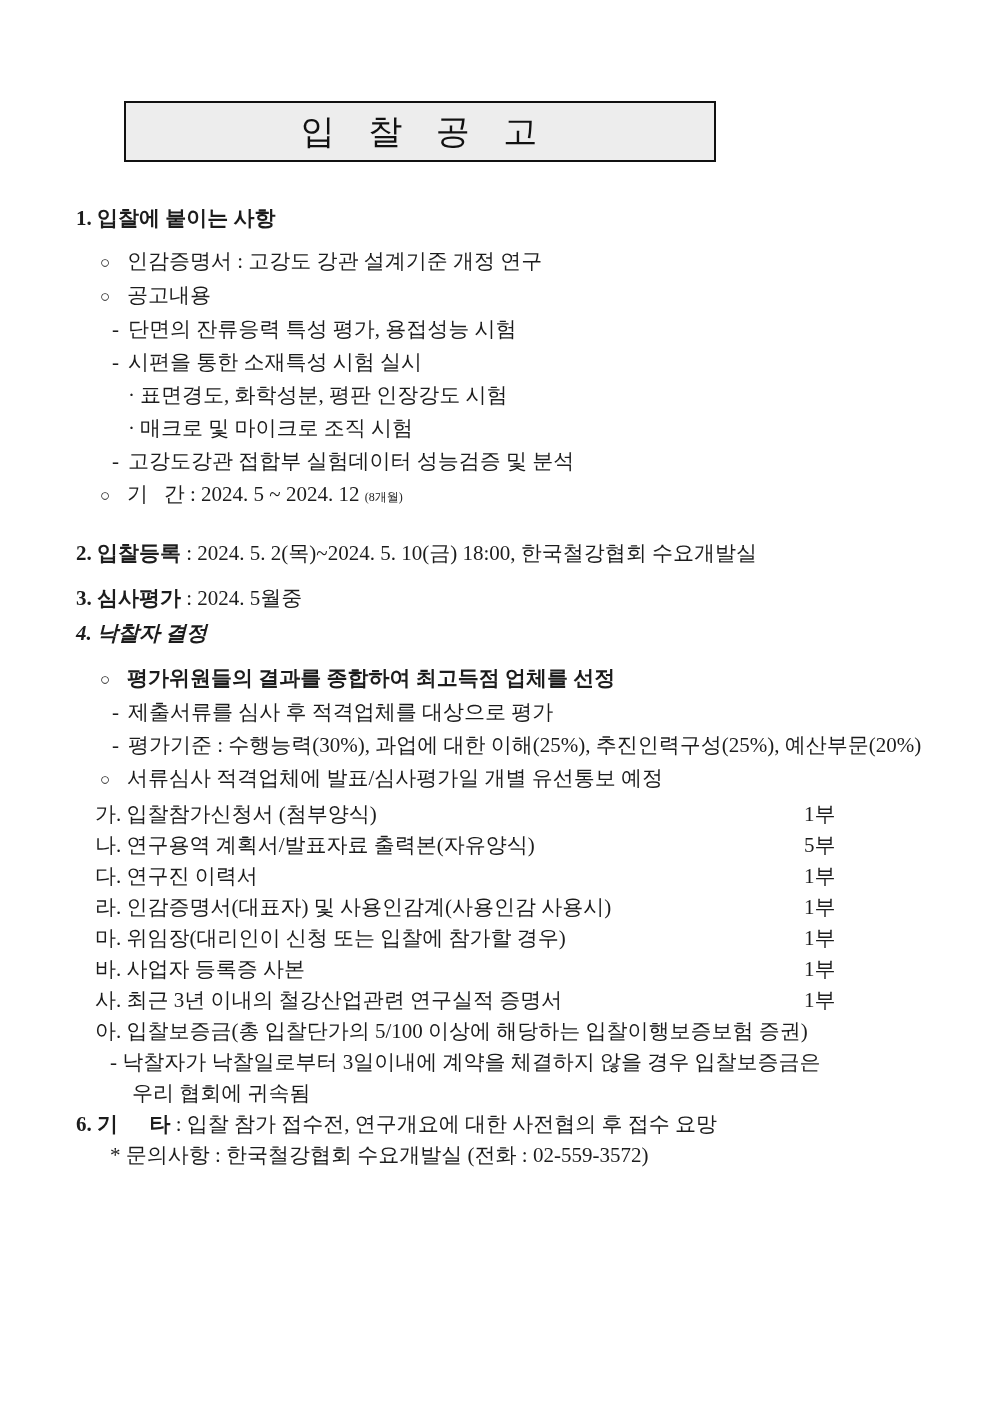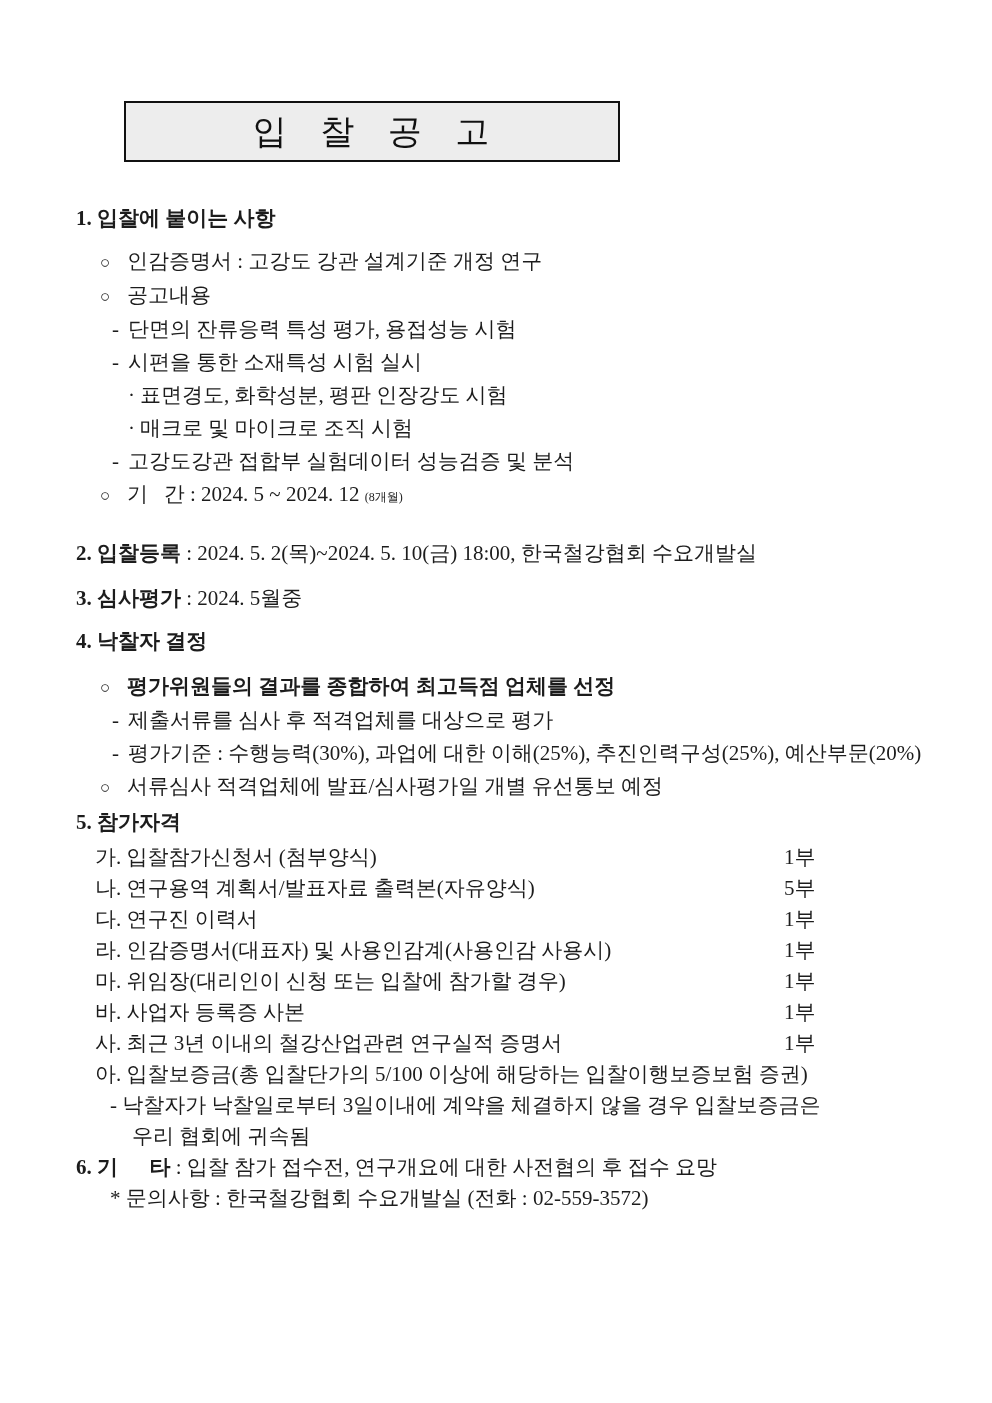--- a/index.html
+++ b/index.html
@@ -8,21 +8,21 @@
     font-family:"Liberation Serif","DejaVu Serif",serif;
     color:#1c1c1c;
     font-size:21px;
   }
   .page { position:relative; width:992px; height:1403px; background:#fff; }
   .content { padding-left:76px; padding-right:28px; }
 
   
   .title-box {
     margin:101px 0 0 124px;
-    width:496px; height:61px;
+    width:592px; height:61px;
     background:#ededed;
     border:2px solid #111;
     display:flex; align-items:center; justify-content:center;
   }
   .title-text {
     font-size:34px;
     white-space:pre;
     letter-spacing:2px;
     color:#111;
   }
@@ -36,28 +36,28 @@
   .lvl3 { padding-left:52px; }   
   .bullet-circle { font-size:17px; display:inline-block; width:27px; }
   .bullet-dash   { display:inline-block; width:16px; }
   .bullet-dot    { display:inline-block; width:12px; }
   .small { font-size:12px; }
 
   .mt-s1   { margin-top:40px; }
   .mt-item { margin-top:10px; }
   .mt-s2   { margin-top:23px; }
   .mt-s3   { margin-top:12px; }
-  .mt-s4   { margin-top:10px; }
+  .mt-s4   { margin-top:2px;font-style:italic; }
   .mt-s4i  { margin-top:12px;font-weight:bold; }
   .mt-s5   { margin-top:2px; }
   .mt-rows { margin-top:3px; }
 
   
   .row { position:relative; line-height:31px; padding-left:19px; white-space:pre; }
-  .row-count { position:absolute; left:708px; top:0; }
+  .row-count { position:absolute; left:728px; top:0; }
   .note1 { line-height:31px; padding-left:34px; white-space:pre; }
   .note2 { line-height:31px; padding-left:56px; white-space:pre; }
   .sec6  { line-height:31px; white-space:pre; }
   .contact { line-height:31px; padding-left:34px; white-space:pre; }
 </style>
 </head>
 <body>
 
 <div class="page">
 
@@ -82,21 +82,20 @@
 
     <div class="sec-head mt-s3"><span>3. </span><span>심사평가</span><span class="rest"> : 2024. 5월중</span></div>
 
     <div class="sec-head mt-s4"><span>4. </span><span>낙찰자 결정</span></div>
 
     <div class="line lvl1 mt-s4i"><span class="bullet-circle">○</span><span>평가위원들의 결과를 종합하여 최고득점 업체를 선정</span></div>
     <div class="line lvl2"><span class="bullet-dash">-</span><span>제출서류를 심사 후 적격업체를 대상으로 평가</span></div>
     <div class="line lvl2"><span class="bullet-dash">-</span><span>평가기준 : 수행능력(30%), 과업에 대한 이해(25%), 추진인력구성(25%), 예산부문(20%)</span></div>
     <div class="line lvl1"><span class="bullet-circle">○</span><span>서류심사 적격업체에 발표/심사평가일 개별 유선통보 예정</span></div>
 
-    <div class="sec-head mt-s5"><span>5. </span><span>참가자격</span></div>
 
     <div class="row mt-rows"><span>가. 입찰참가신청서 (첨부양식)</span><span class="row-count">1부</span></div>
     <div class="row"><span>나. 연구용역 계획서/발표자료 출력본(자유양식)</span><span class="row-count">5부</span></div>
     <div class="row"><span>다. 연구진 이력서</span><span class="row-count">1부</span></div>
     <div class="row"><span>라. 인감증명서(대표자) 및 사용인감계(사용인감 사용시)</span><span class="row-count">1부</span></div>
     <div class="row"><span>마. 위임장(대리인이 신청 또는 입찰에 참가할 경우)</span><span class="row-count">1부</span></div>
     <div class="row"><span>바. 사업자 등록증 사본</span><span class="row-count">1부</span></div>
     <div class="row"><span>사. 최근 3년 이내의 철강산업관련 연구실적 증명서</span><span class="row-count">1부</span></div>
     <div class="row"><span>아. 입찰보증금(총 입찰단가의 5/100 이상에 해당하는 입찰이행보증보험 증권)</span><span class="row-count"></span></div>
 

